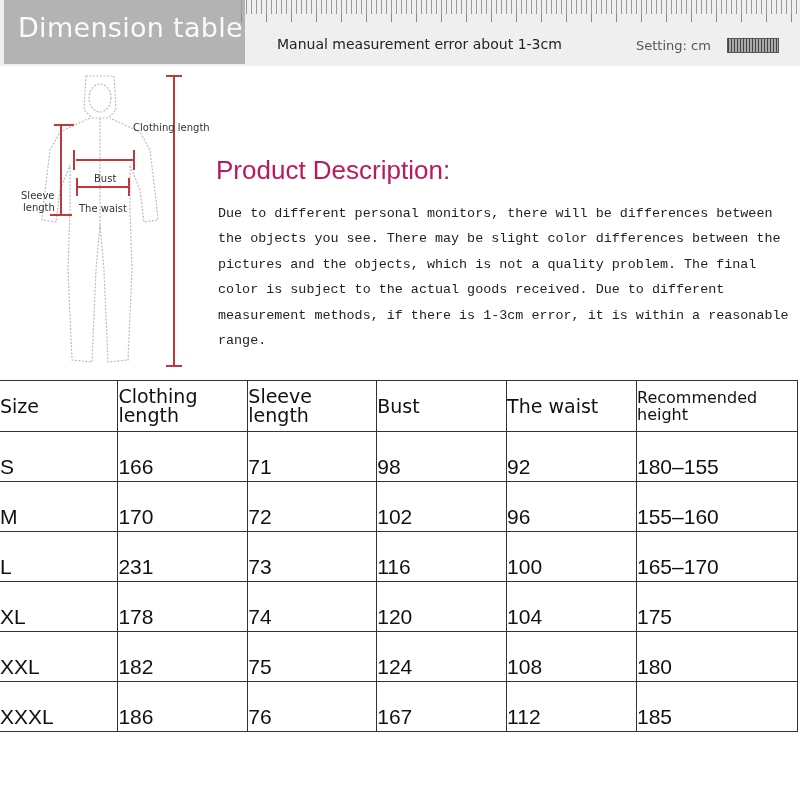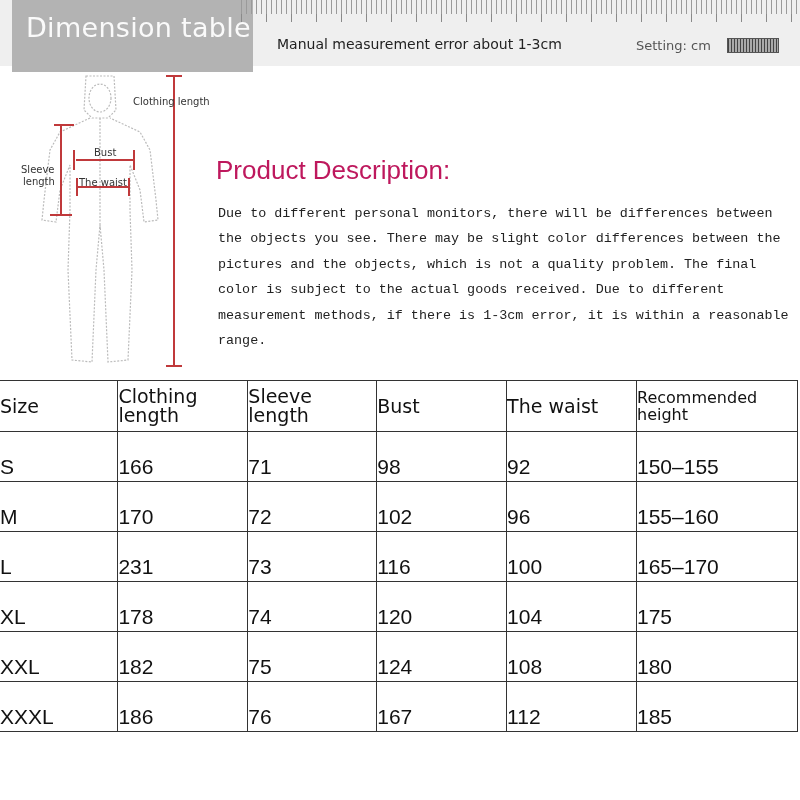--- a/index.html
+++ b/index.html
@@ -1,32 +1,32 @@
 <!DOCTYPE html>
 <html><head>
 <meta charset="utf-8">
 <style>
   html, body { margin:0; padding:0; }
   body { width:800px; height:800px; background:#ffffff; position:relative; overflow:hidden;
          font-family:"Liberation Sans", sans-serif; color:#111; }
   .header-band { position:absolute; left:0; top:0; width:800px; height:66px; background:#efefef; }
-  .title-box { position:absolute; left:12px; top:0; width:241px; height:72px; background:#b3b3b3; }
+  .title-box { position:absolute; left:4px; top:0; width:241px; height:64px; background:#b3b3b3; }
   .title-text { position:absolute; left:14px; top:12px; font-size:27px; color:#fafafa; font-family:"DejaVu Sans", sans-serif; letter-spacing:0.3px; }
   .ruler { position:absolute; left:241px; top:0; width:559px; height:22px;
            background-image:
              repeating-linear-gradient(to right, #9a9a9a 0 1px, transparent 1px 5px),
              repeating-linear-gradient(to right, #8a8a8a 0 1px, transparent 1px 25px);
            background-size: 100% 14px, 100% 22px; background-repeat:no-repeat; }
   .note { position:absolute; left:277px; top:36px; font-size:14px; color:#222; font-family:"DejaVu Sans", sans-serif; }
   .setting { position:absolute; left:636px; top:38px; font-size:13px; color:#555; font-family:"DejaVu Sans", sans-serif; }
   .ruler-icon { position:absolute; left:727px; top:38px; width:52px; height:15px; background:#aaa;
                 background-image: repeating-linear-gradient(to right, #444 0 1px, transparent 1px 3px);
                 border:1px solid #555; box-sizing:border-box; }
   .figure { position:absolute; left:0; top:70px; width:230px; height:305px; }
-  .fig-label { position:absolute; font-size:10px; color:#333; font-family:"DejaVu Sans", sans-serif; }
+  .fig-label { position:absolute; font-size:10px; color:#333; font-family:"DejaVu Sans", sans-serif;margin-top:26px; }
   .desc-title { position:absolute; left:216px; top:155px; font-size:26px; color:#be185d; font-family:Liberation Sans, sans-serif; }
   .desc-body { position:absolute; left:218px; top:201px; width:575px; font-size:13.4px; line-height:25.4px; color:#222; font-family:Liberation Mono, monospace; }
   table.size-table { position:absolute; left:0; top:380px; width:798px; border-collapse:collapse; }
   .size-table td, .size-table th { border:1.5px solid #333; text-align:left; padding:0; font-weight:normal; }
   .size-table th { height:50px; font-size:19px; line-height:19px; font-family:"DejaVu Sans", sans-serif; color:#111; }
   .size-table th.small { font-size:16px; line-height:17px; }
   .size-table td { height:47px; font-size:21px; color:#111; vertical-align:bottom; padding-bottom:2px; }
   .size-table tr td:first-child, .size-table tr th:first-child { border-left:none; }
 </style>
 </head>
@@ -91,21 +91,21 @@
     <th><span>Bust</span></th>
     <th><span>The waist</span></th>
     <th class="small"><span>Recommended</span><br><span>height</span></th>
   </tr>
   <tr>
     <td>S</td>
     <td>166</td>
     <td>71</td>
     <td>98</td>
     <td>92</td>
-    <td>150–155</td>
+    <td>180–155</td>
   </tr>
   <tr>
     <td>M</td>
     <td>170</td>
     <td>72</td>
     <td>102</td>
     <td>96</td>
     <td>155–160</td>
   </tr>
   <tr>

